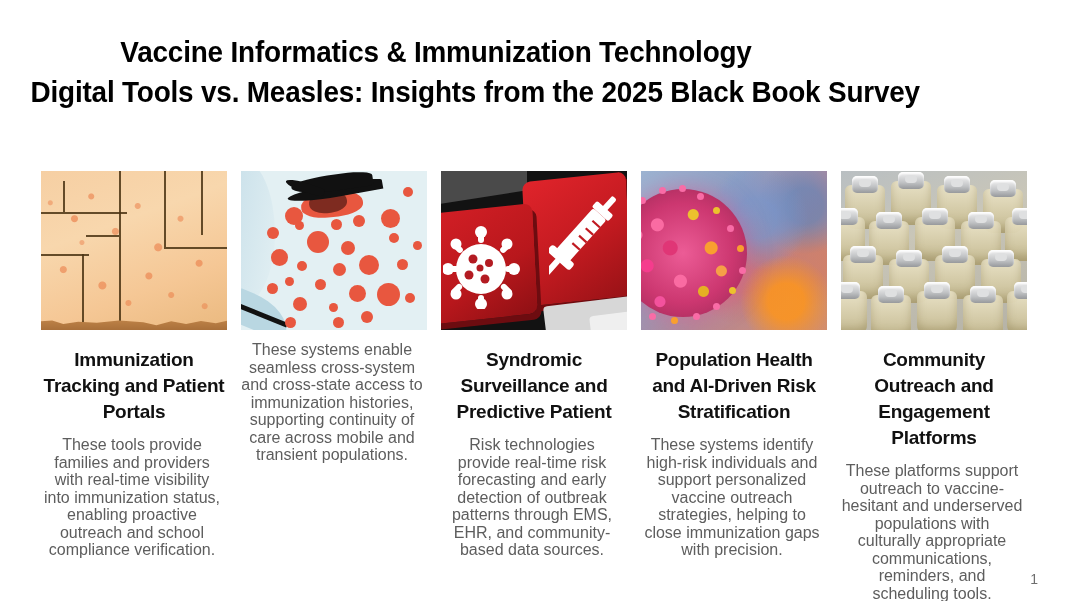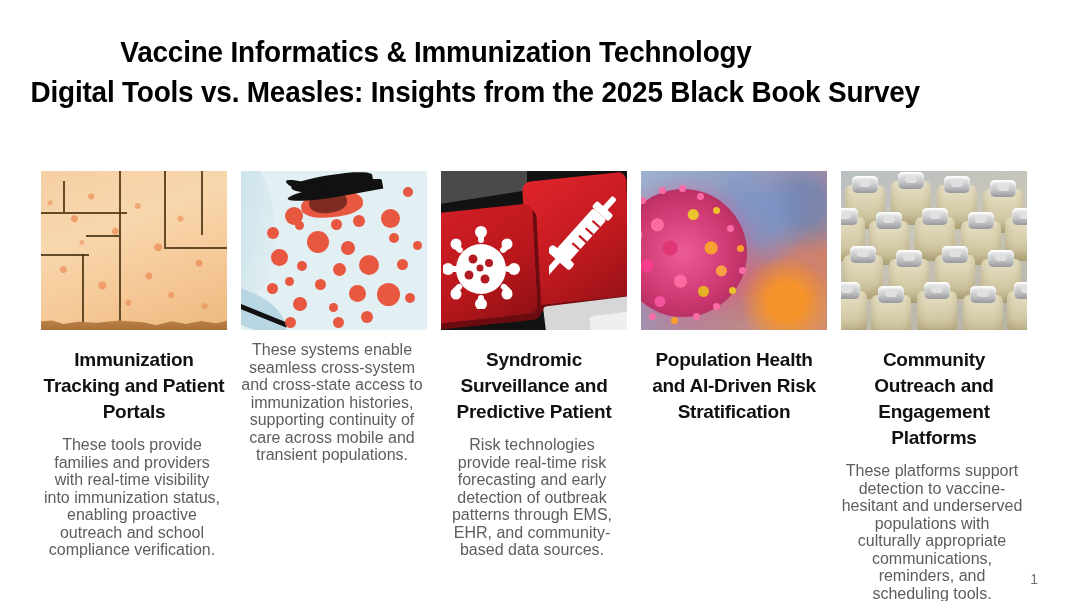--- a/index.html
+++ b/index.html
@@ -382,20 +382,21 @@
           <div class="v-spike" style="left:52px;top:128px;background:#f2a03a;"></div>
           <div class="v-spike" style="left:30px;top:124px;"></div>
 
           <div class="v-spike" style="left:40px;top:-2px;"></div>
           <div class="v-spike" style="left:20px;top:8px;"></div>
 
         </div>
       </div>
     </div>
     <div class="col-head">Population Health and AI-Driven Risk Stratification</div>
+    <div class="col-body">These systems identify high-risk individuals and support personalized vaccine outreach strategies, helping to close immunization gaps with precision.</div>
   </div>
 
   <div class="column">
     <div class="thumb">
       <div class="img-vials">
         <div class="vial" style="left:4px;top:14px;">
             <div class="cap"></div>
           </div>
         <div class="vial" style="left:50px;top:10px;">
             <div class="cap"></div>
@@ -444,18 +445,18 @@
           </div>
         <div class="vial" style="left:122px;top:124px;">
             <div class="cap"></div>
           </div>
         <div class="vial" style="left:166px;top:120px;">
             <div class="cap"></div>
           </div>
       </div>
     </div>
     <div class="col-head">Community Outreach and Engagement Platforms</div>
-    <div class="col-body">These platforms support detection to vaccine-hesitant and underserved populations with culturally appropriate communications, reminders, and scheduling tools.</div>
+    <div class="col-body">These platforms support outreach to vaccine-hesitant and underserved populations with culturally appropriate communications, reminders, and scheduling tools.</div>
   </div>
 
 </div>
 
 <div class="page-number">1</div>
 
 </body></html>

